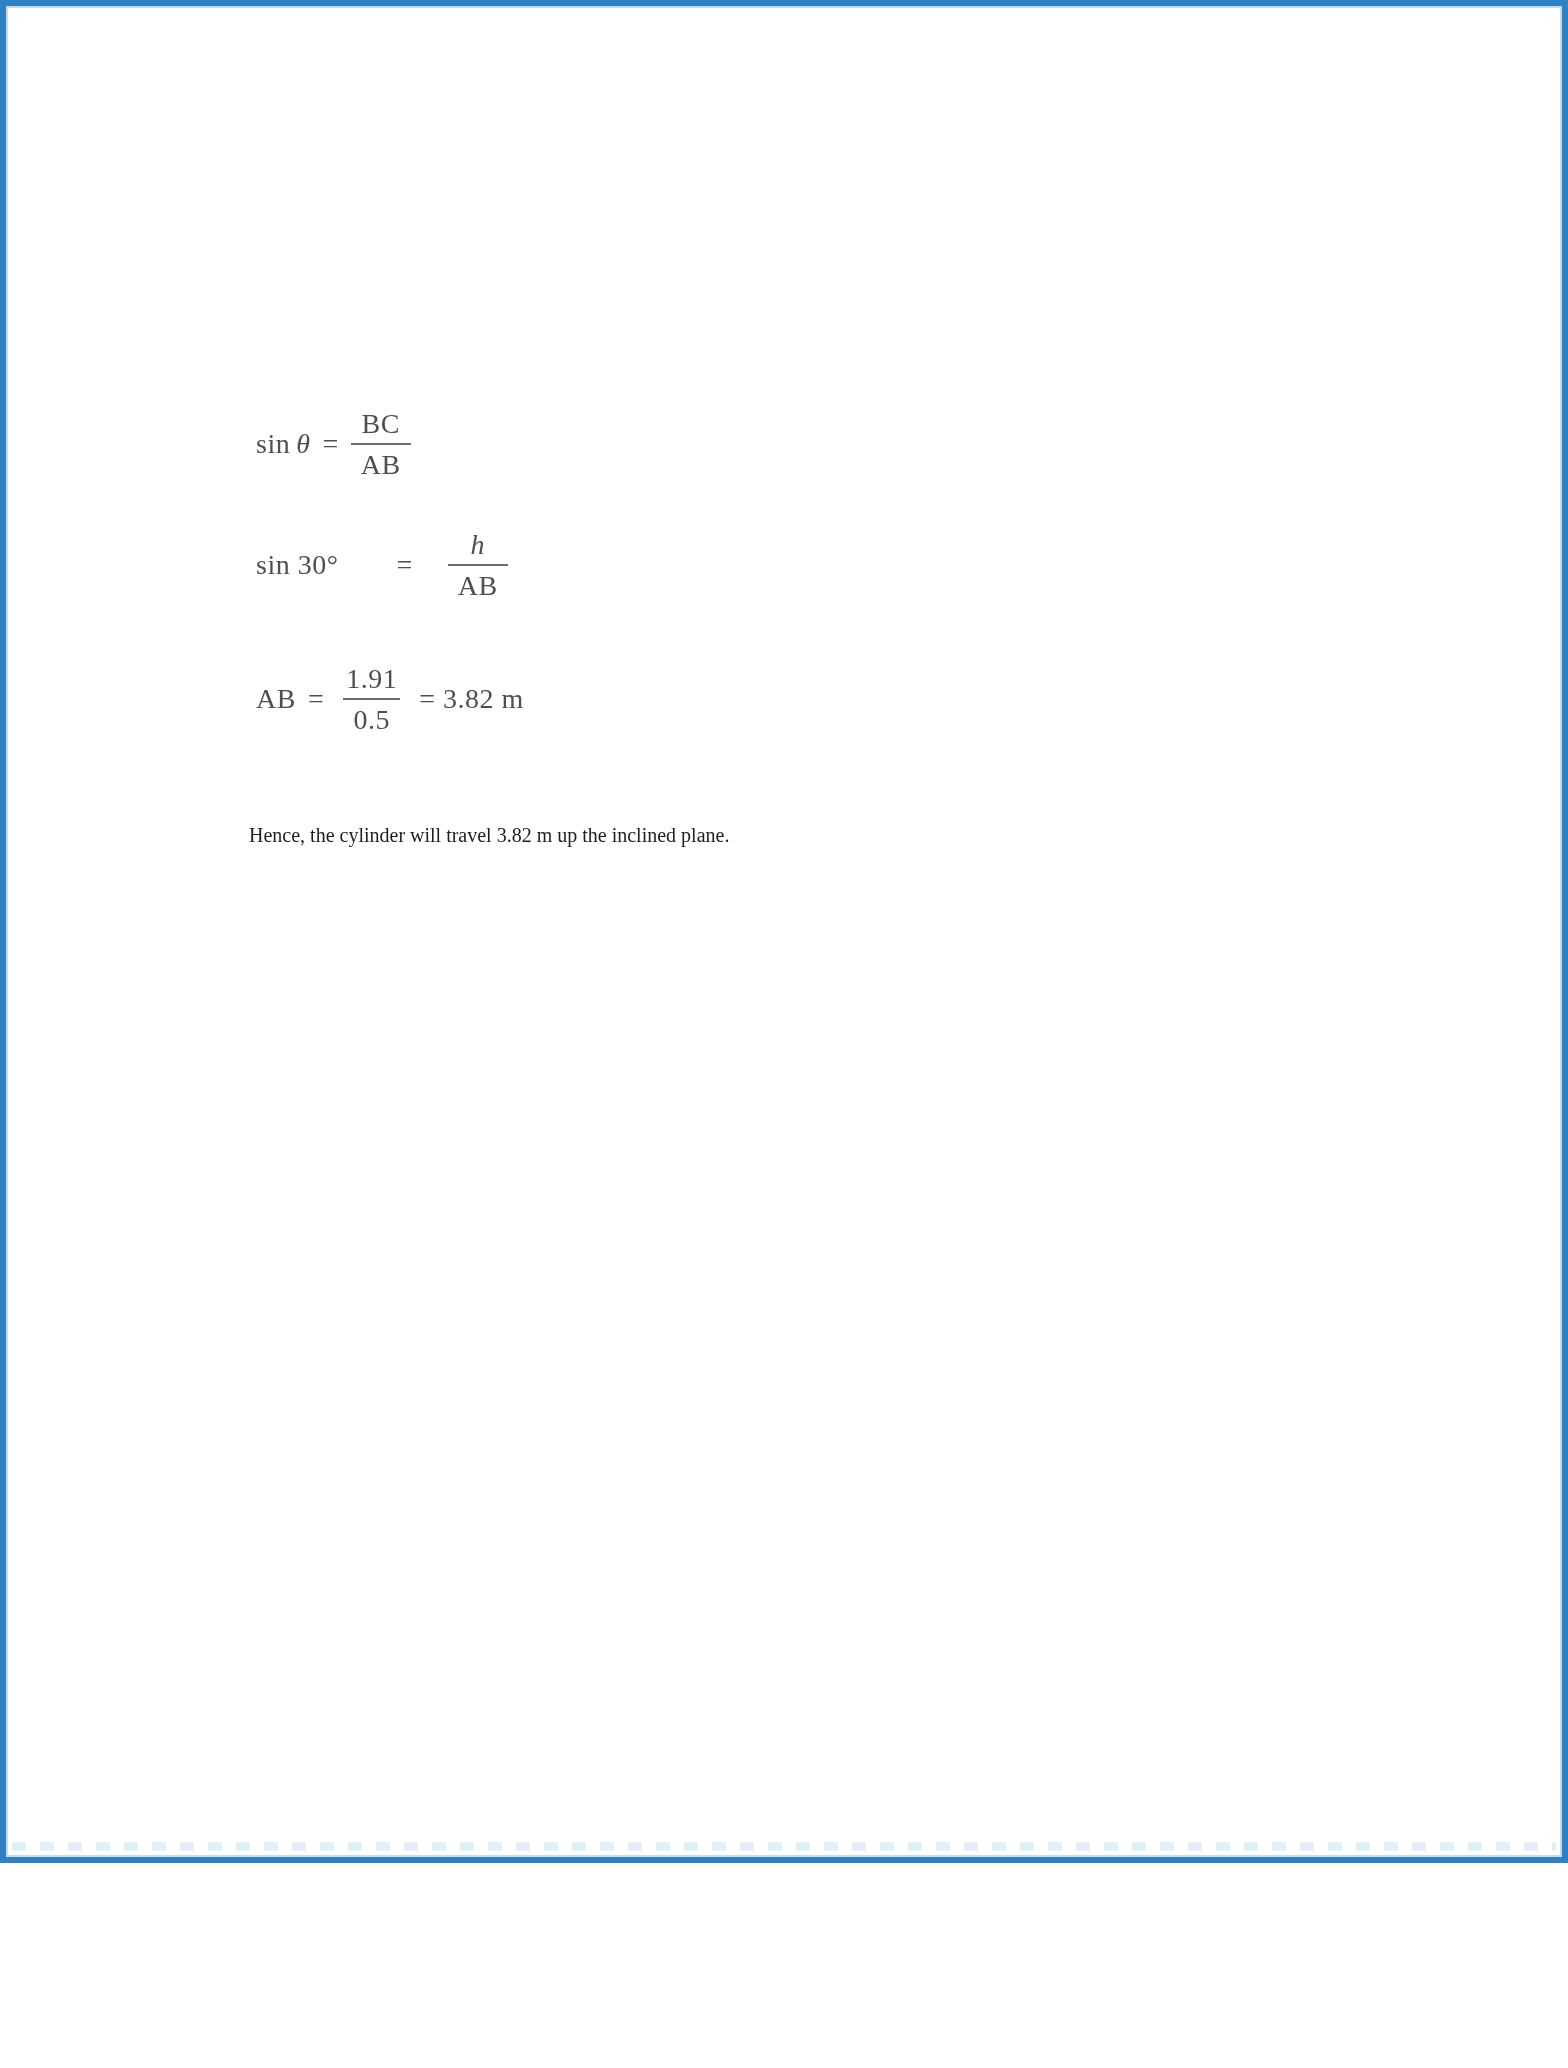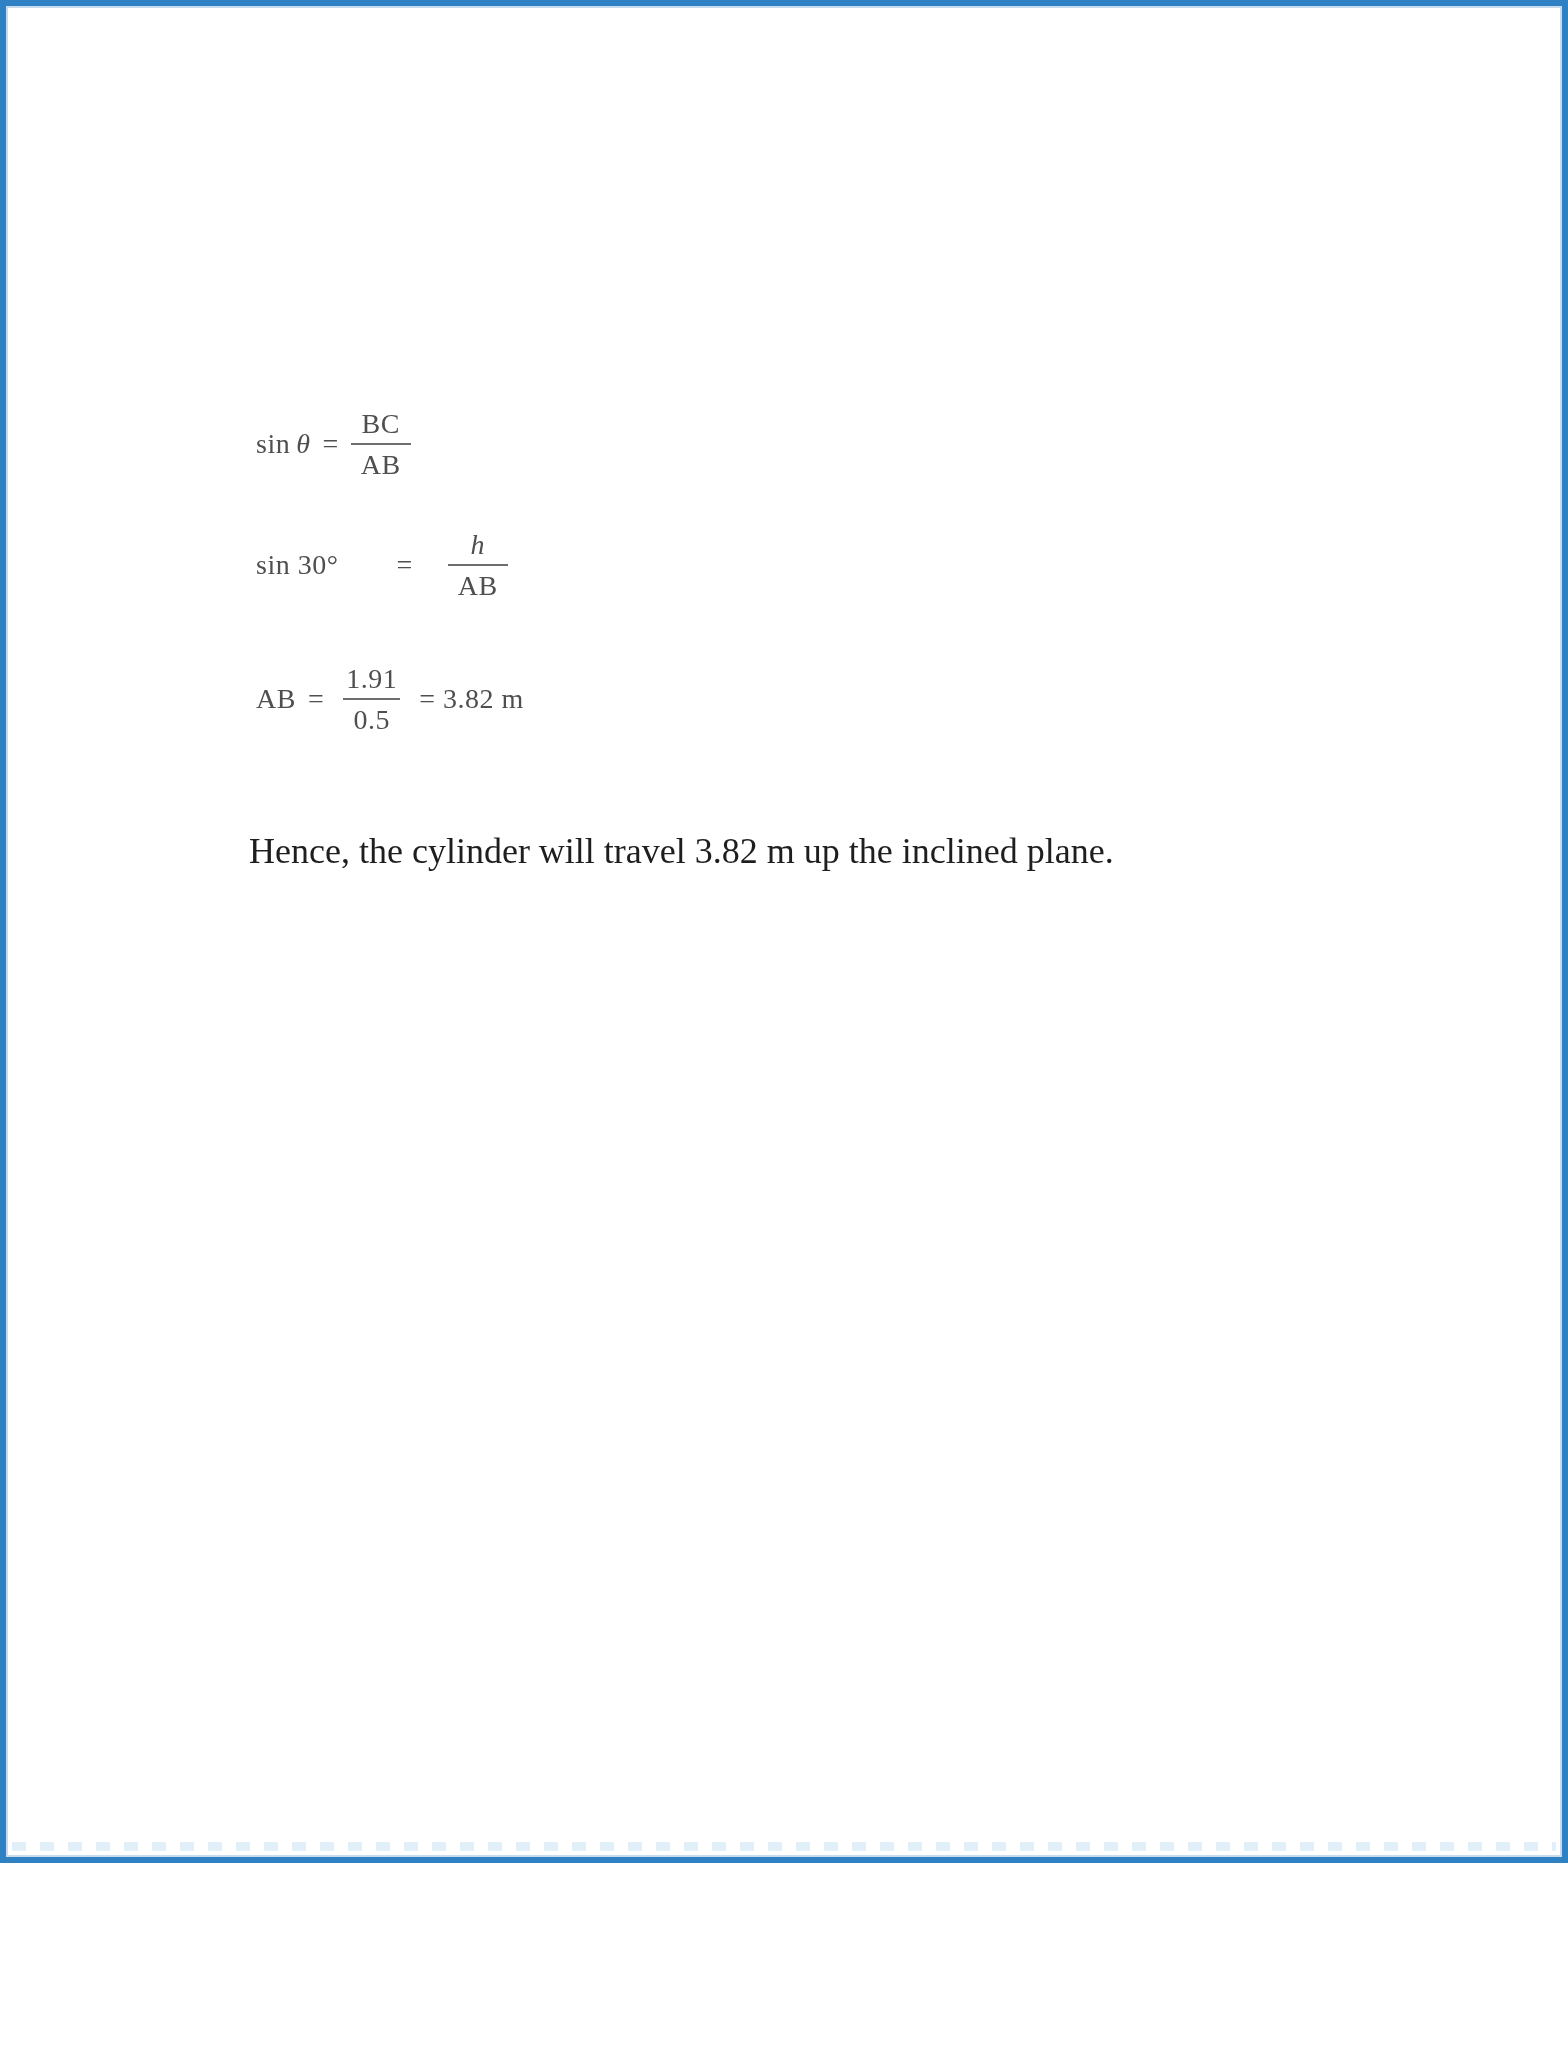--- a/index.html
+++ b/index.html
@@ -62,21 +62,21 @@
 
   #eq1 { top: 403px; }
   #eq2 { top: 524px; gap: 23px; }
   #eq3 { top: 658px; }
 
   
   .para {
     position: absolute;
     left: 243px;
     width: 1165px;
-    font-size: 36px;
+    font-size: 20px;
     line-height: 39px;
     color: #1e1e1e;
   }
   #para1 { top: 790px; }
   #para2 { top: 866px; }
   .italic-var { font-style: italic; }
 
   
   .ribbon-wrap {
     position: absolute;

